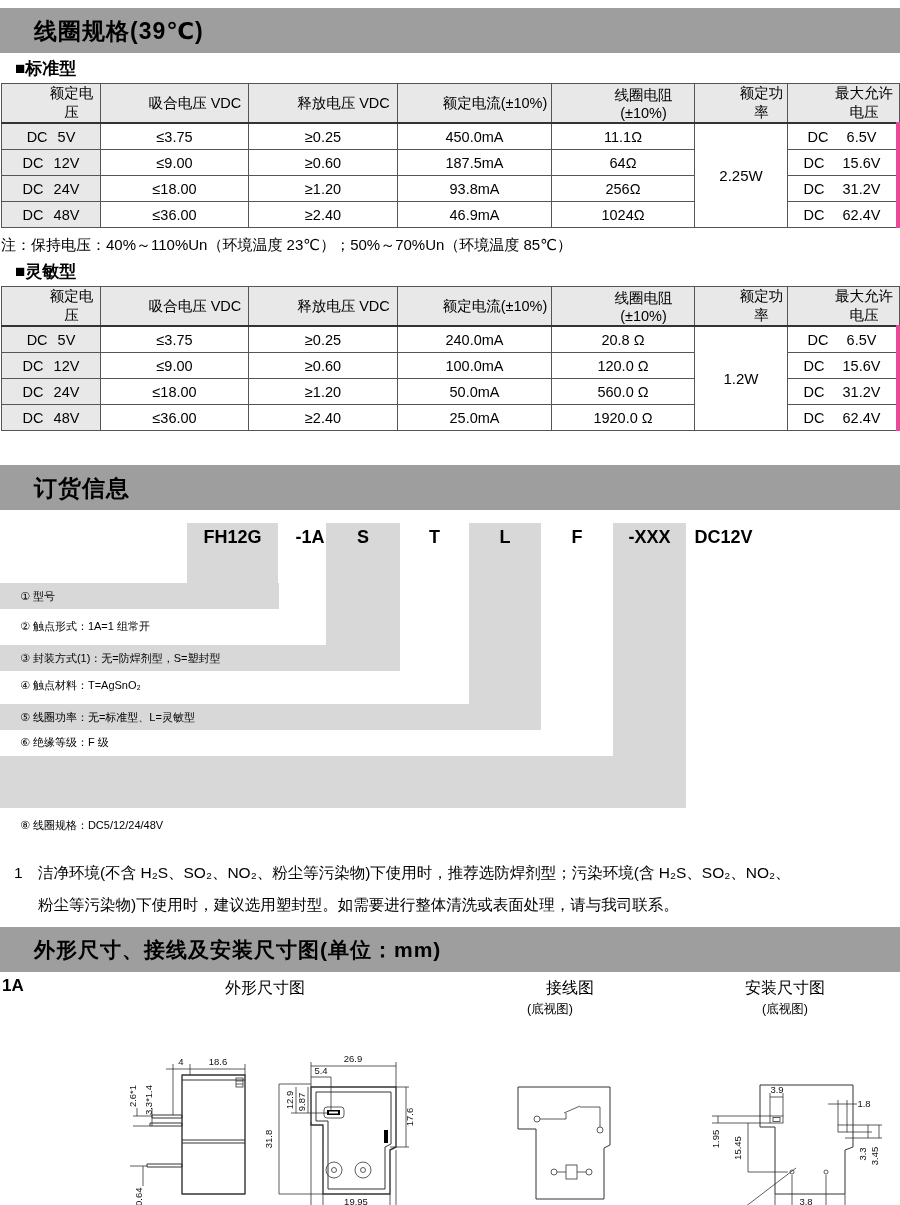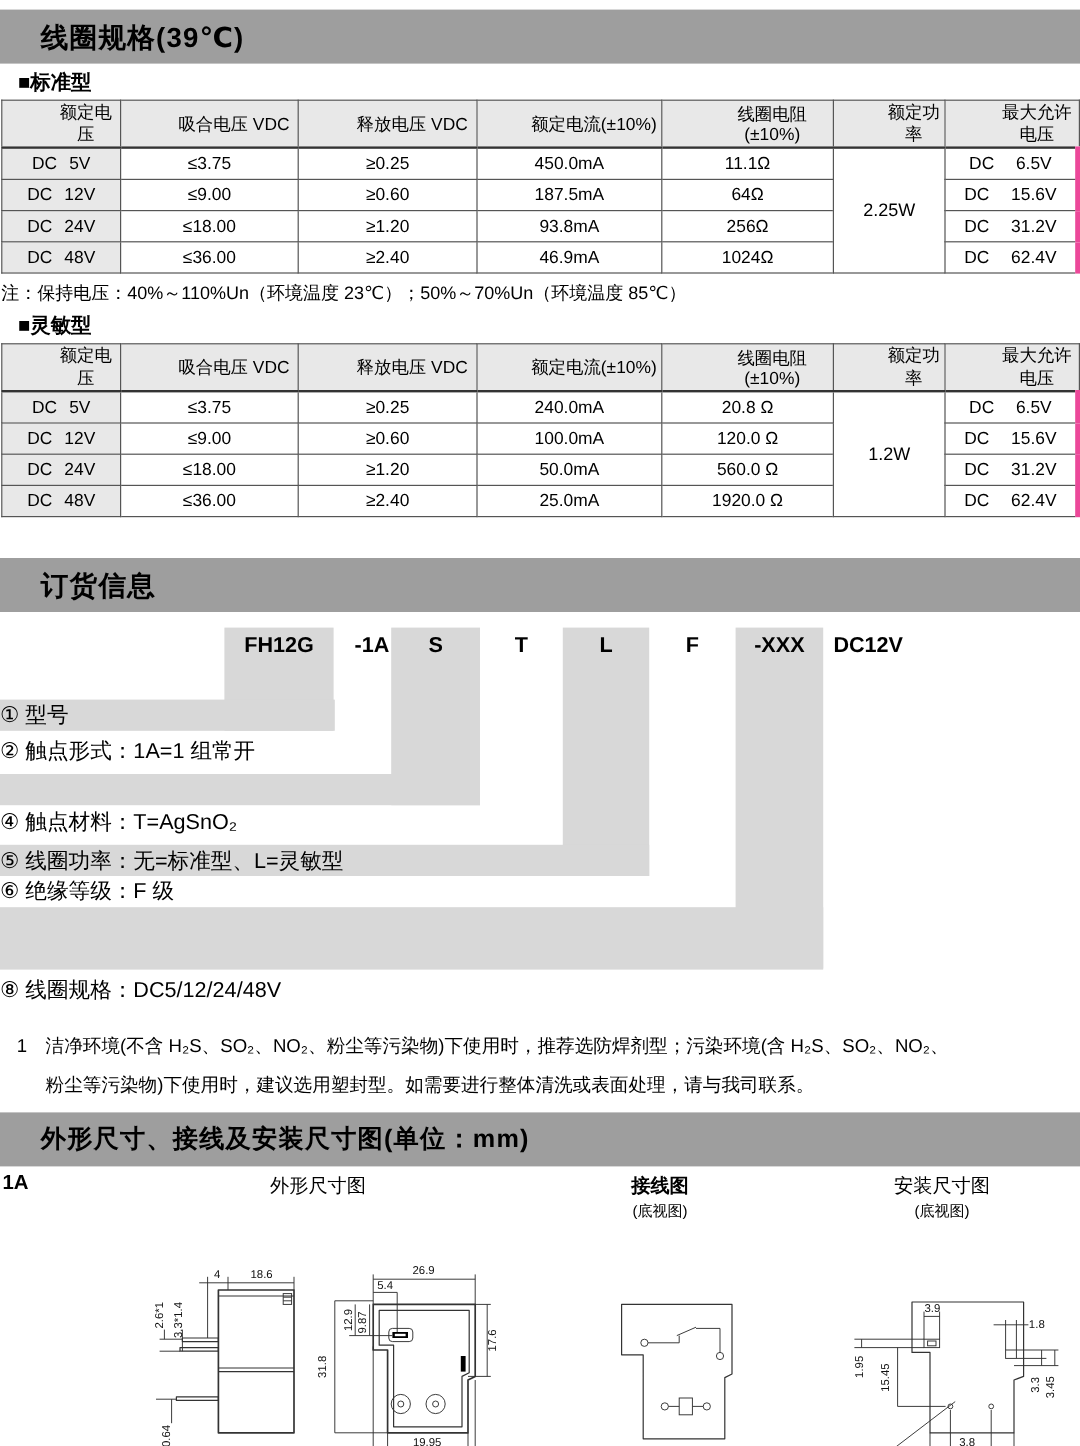--- a/index.html
+++ b/index.html
@@ -23,21 +23,21 @@
   .spec th,.spec td{border:1px solid #555;height:25px;padding:0;font-weight:normal;overflow:hidden;}
   .spec th{background:#e8e8e8;border-bottom:2px solid #333;padding-left:41px;}
   .spec td.c0{background:#e8e8e8;word-spacing:6px;}
   .spec td.cmax{word-spacing:14px;border-right:7px solid #ec4899;}
   .spec td.cpow{font-size:15px;}
   .table-note{font-size:15px;margin:5px 0 0 1px;height:23px;line-height:23px;}
   
   .order-wrap{position:relative;height:335px;}
   .gblock{position:absolute;background:#d8d8d8;}
   .code-txt{position:absolute;top:13px;height:28px;line-height:28px;font-weight:bold;font-size:18px;text-align:center;}
-  .legend-item{position:absolute;left:0;font-size:18px;line-height:26px;height:26px;white-space:pre-line;}
+  .legend-item{position:absolute;left:20px;font-size:11px;line-height:26px;height:26px;white-space:pre-line;}
   .legend-item.tall{height:52px;}
   
   .footnote{display:flex;margin:12px 0 0 14px;font-size:15.5px;line-height:32px;}
   .footnote .num{width:24px;flex:none;}
   .fn-text{white-space:pre-line;}
   
   .fig-labels{position:relative;height:42px;}
   .variant{position:absolute;left:2px;top:4px;font-weight:bold;font-size:17px;}
   .fig-label{position:absolute;top:6px;text-align:center;font-size:16px;}
   .fig-sub{position:absolute;top:29px;text-align:center;font-size:12.5px;}
@@ -190,38 +190,39 @@
   <div class="code-txt" style="left:278px;width:64px;">-1A</div>
   <div class="code-txt" style="left:326px;width:74px;">S</div>
   <div class="code-txt" style="left:400px;width:69px;">T</div>
   <div class="code-txt" style="left:469px;width:72px;">L</div>
   <div class="code-txt" style="left:541px;width:72px;">F</div>
   <div class="code-txt" style="left:613px;width:73px;">-XXX</div>
   <div class="code-txt" style="left:686px;width:75px;">DC12V</div>
 
   <div class="legend-item" style="top:73px;">① 型号</div>
   <div class="legend-item" style="top:103px;">② 触点形式：1A=1 组常开</div>
+  <div class="legend-item" style="top:135px;">③ 封装方式(1)：无=防焊剂型，S=塑封型</div>
   <div class="legend-item" style="top:162px;">④ 触点材料：T=AgSnO₂</div>
   <div class="legend-item" style="top:194px;">⑤ 线圈功率：无=标准型、L=灵敏型</div>
   <div class="legend-item" style="top:219px;">⑥ 绝缘等级：F 级</div>
   <div class="legend-item" style="top:302px;">⑧ 线圈规格：DC5/12/24/48V</div>
 </div>
 
 <div class="footnote">
   <span class="num">1</span>
   <span class="fn-text">洁净环境(不含 H₂S、SO₂、NO₂、粉尘等污染物)下使用时，推荐选防焊剂型；污染环境(含 H₂S、SO₂、NO₂、
 粉尘等污染物)下使用时，建议选用塑封型。如需要进行整体清洗或表面处理，请与我司联系。</span>
 </div>
 
 <div class="band" id="band3">外形尺寸、接线及安装尺寸图(单位：mm)</div>
 
 <div class="fig-labels">
   <div class="variant">1A</div>
   <div class="fig-label" style="left:180px;width:170px;">外形尺寸图</div>
-  <div class="fig-label" style="left:505px;width:90px;font-weight:bold;">接线图</div>
+  <div class="fig-label" style="left:525px;width:90px;">接线图</div>
   <div class="fig-sub" style="left:505px;width:90px;">(底视图)</div>
   <div class="fig-label" style="left:725px;width:120px;">安装尺寸图</div>
   <div class="fig-sub" style="left:725px;width:120px;">(底视图)</div>
 </div>
 
 <div class="drawings">
 <svg width="900" height="238" viewBox="0 0 900 238" xmlns="http://www.w3.org/2000/svg">
 
   <g>
     <rect class="body-ln" x="182" y="61" width="63" height="119"></rect>

